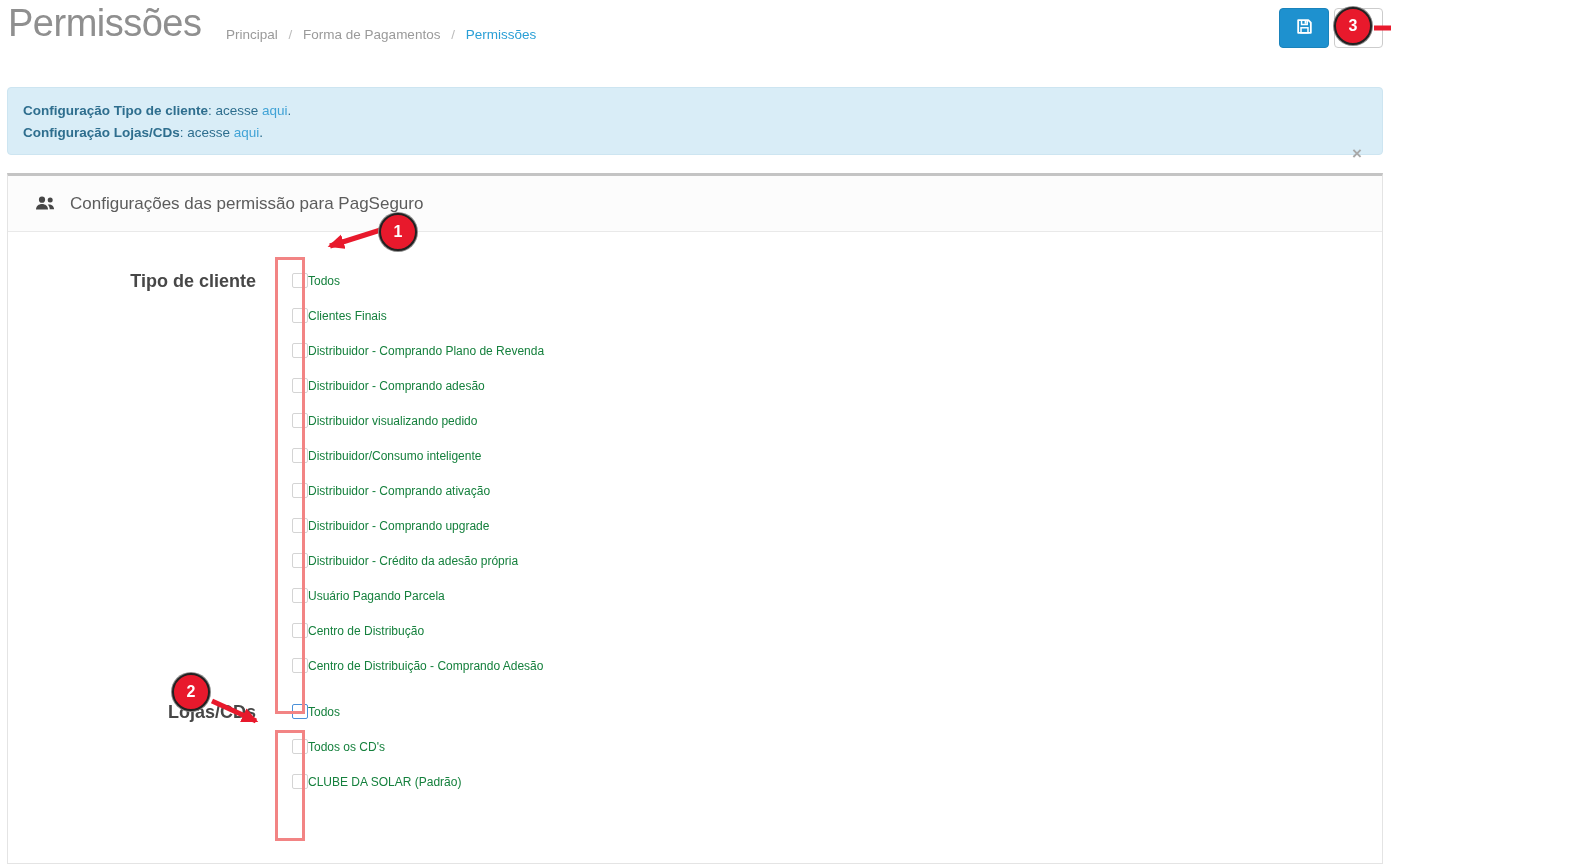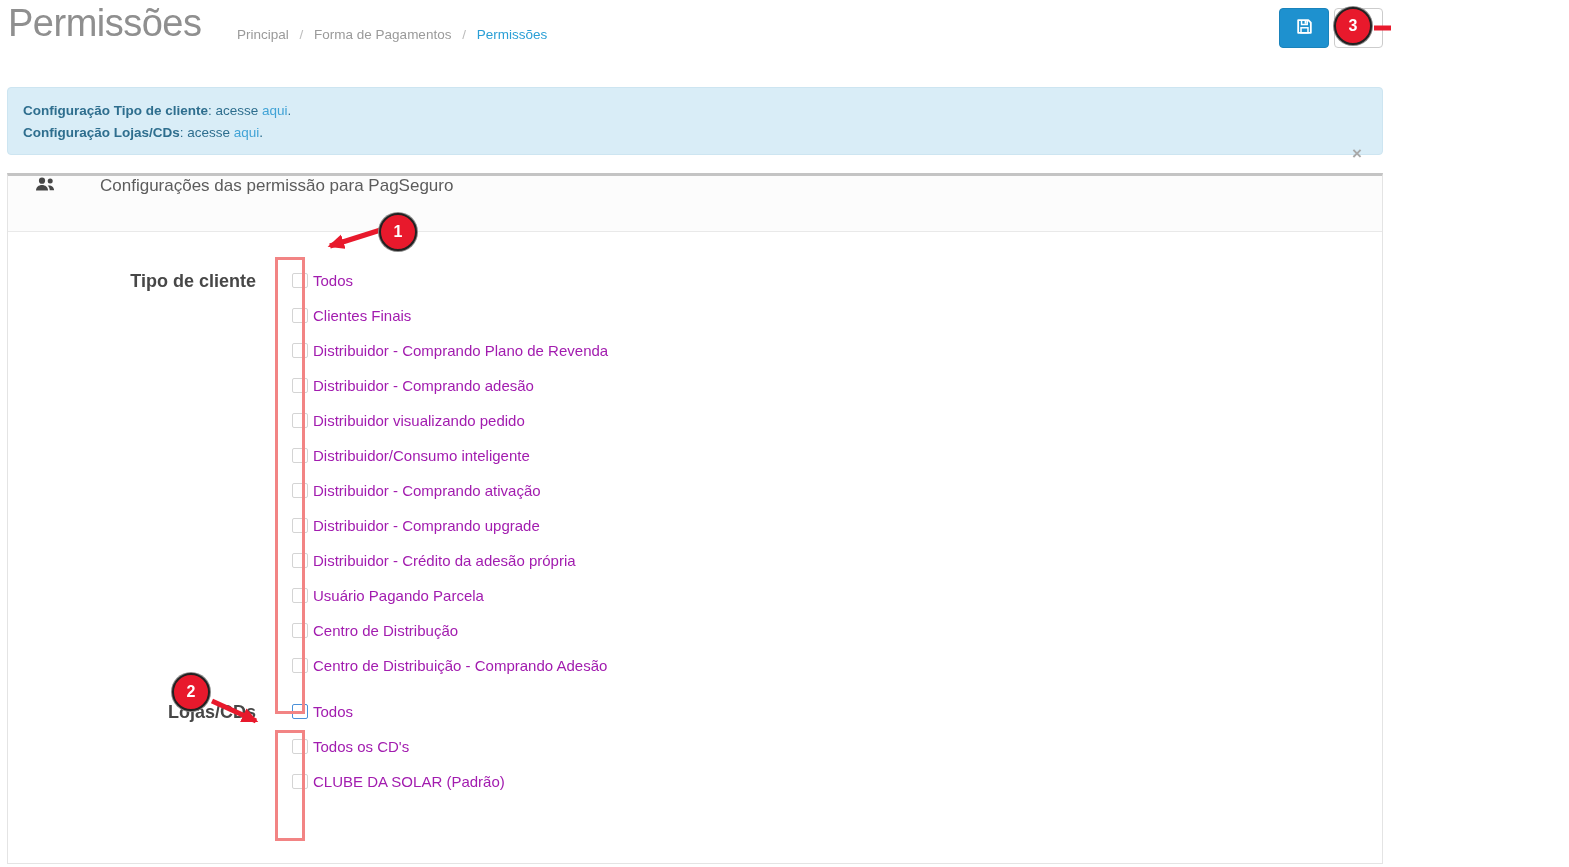--- a/index.html
+++ b/index.html
@@ -2,50 +2,50 @@
 <html><head>
 <meta charset="utf-8">
 <style>
   * { margin:0; padding:0; box-sizing:border-box; }
   html,body { background:#fff; }
   body { font-family:"Liberation Sans", sans-serif; }
   .page { position:relative; width:1391px; height:867px; background:#fff; overflow:hidden; }
 
   
   .page-title { position:absolute; left:8px; top:2px; font-size:38px; font-weight:400; color:#8f8f8f; letter-spacing:-0.5px; }
-  .breadcrumb { position:absolute; left:237px; top:27px; font-size:13.5px; color:#9a9a9a; }
+  .breadcrumb { position:absolute; left:226px; top:27px; font-size:13.5px; color:#9a9a9a; }
   .breadcrumb .bc-item { color:#9a9a9a; text-decoration:none; cursor:pointer; }
   .breadcrumb .bc-sep { color:#bcbcbc; margin:0 7px; }
   .breadcrumb .bc-item.active { color:#2a9fd6; }
 
   .header-actions { position:absolute; top:8px; right:8px; display:flex; gap:5px; }
   .btn { height:40px; border-radius:4px; display:flex; align-items:center; justify-content:center; cursor:pointer; }
   .btn-primary { width:50px; background:#1e91cf; border:1px solid #1a83bb; }
   .btn-default { width:49px; background:#fff; border:1px solid #cccccc; }
 
   
   .alert-info { position:absolute; left:7px; right:8px; top:87px; height:68px; background:#d9edf7; border:1px solid #cde5f1; border-radius:4px; padding:12px 15px; color:#2e6e8e; font-size:13.5px; line-height:22px; }
   .alert-info b { font-weight:bold; }
   .alert-info a { color:#41a3d6; text-decoration:none; cursor:pointer; }
   .alert-close { position:absolute; right:20px; bottom:-8px; background:none; border:none; color:#a9a9a9; font-size:17px; font-weight:bold; cursor:pointer; line-height:1; }
 
   
   .panel { position:absolute; left:7px; right:8px; top:173px; height:691px; background:#fff; border:1px solid #e4e4e4; border-top:3px solid #c4c4c4; }
-  .panel-heading { height:56px; background:#fcfcfc; border-bottom:1px solid #e9e9e9; display:flex; align-items:flex-start; padding:0 26px; color:#5c5c5c; font-size:17px;gap:30px; }
+  .panel-heading { height:56px; background:#fcfcfc; border-bottom:1px solid #e9e9e9; display:flex; align-items:center; padding:0 26px; color:#5c5c5c; font-size:17px; }
   .panel-heading .p-icon { display:flex; margin-right:14px; }
   .panel-body { padding:31px 20px 20px 20px; }
 
   .form-group { display:flex; }
   .form-group + .form-group { margin-top:11px; }
   .control-label { width:228px; text-align:right; font-weight:bold; font-size:18px; color:#474747; padding-top:8px; flex:none; }
   .options { margin-left:36px; }
   .opt-row { display:flex; align-items:center; height:35px; cursor:pointer; }
   .cb { appearance:none; -webkit-appearance:none; width:16px; height:15px; border:1px solid #d4d4d4; border-radius:2px; background:#fff; margin:0; flex:none; cursor:pointer; }
   .cb.cb-focus { border:1px solid #4a90d9; }
-  .opt-label { font-size:15px; color:#a21caf; margin-left:5px; }
+  .opt-label { font-size:12px; color:#15803d; }
 
   
   .ann-rect { position:absolute; border:3px solid #f28484; pointer-events:none; }
   .ann-rect1 { left:275px; top:257px; width:30px; height:457px; }
   .ann-rect2 { left:275px; top:730px; width:30px; height:111px; }
   .ann-badge { position:absolute; width:38px; height:38px; border-radius:50%; background:#e8192c; border:2px solid #222; color:#fff; font-size:16px; font-weight:bold; display:flex; align-items:center; justify-content:center; box-shadow:0 0 0 1px #8a8a8a; }
   .ann-badge1 { left:379px; top:213px; }
   .ann-badge2 { left:172px; top:673px; }
   .ann-badge3 { left:1334px; top:7px; }
   .ann-arrows { position:absolute; left:0; top:0; pointer-events:none; }

